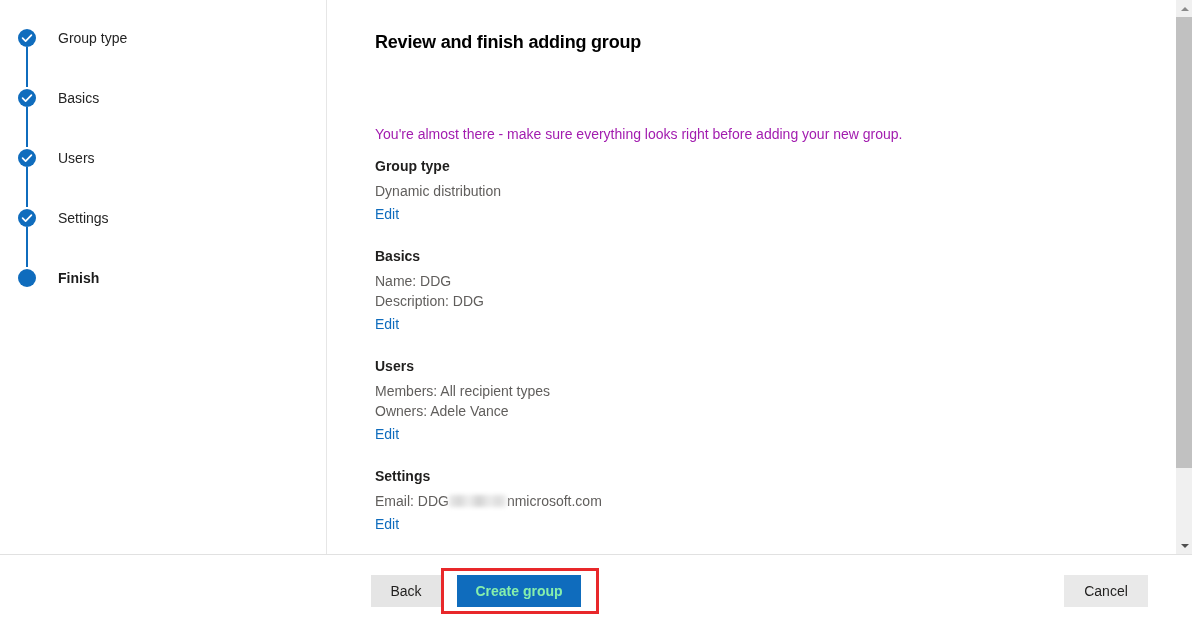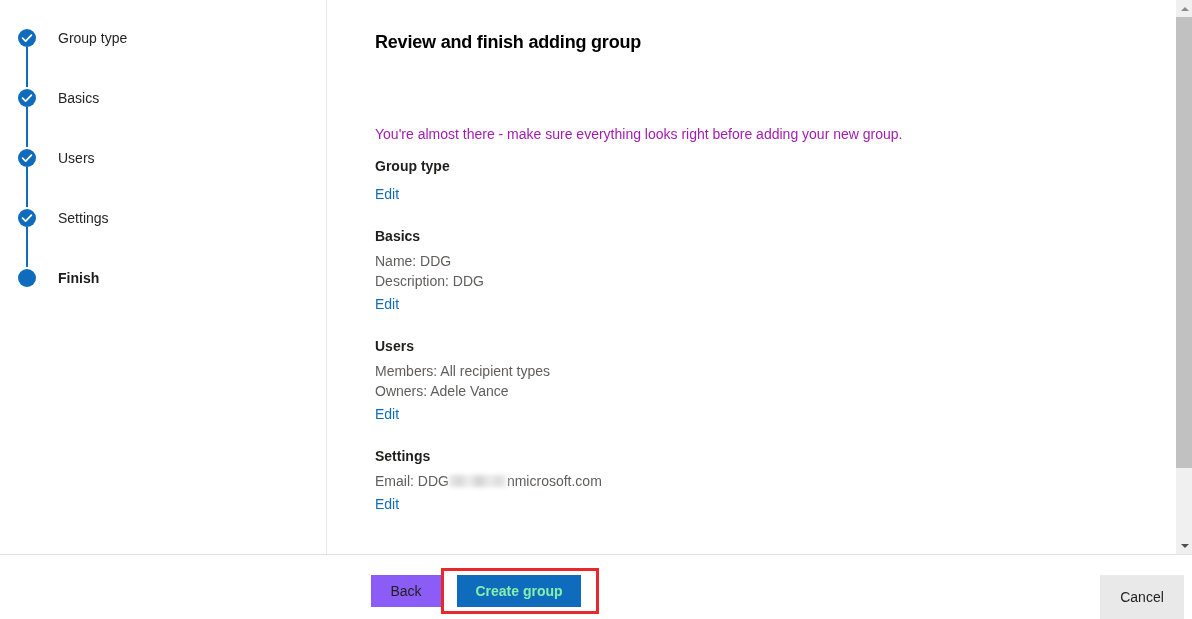--- a/index.html
+++ b/index.html
@@ -188,33 +188,33 @@
     border: none;
     font-family: "Liberation Sans", "DejaVu Sans", sans-serif;
     font-size: 14px;
     cursor: pointer;
     padding: 0;
     line-height: 1;
   }
   .btn-back {
     left: 371px; top: 20px;
     width: 70px; height: 32px;
-    background: #8b5cf6;
+    background: #e5e5e5;
     color: #201f1e;
   }
   .btn-create {
     left: 457px; top: 20px;
     width: 124px; height: 32px;
     background: #0f6cbd;
     color: #86efac;
     font-weight: bold;
   }
   .btn-cancel {
-    left: 1100px; top: 20px;
-    width: 84px; height: 44px;
+    left: 1064px; top: 20px;
+    width: 84px; height: 32px;
     background: #e9e9e9;
     color: #201f1e;
   }
   .highlight-box {
     position: absolute;
     left: 441px; top: 13px;
     width: 158px; height: 46px;
     border: 3px solid #e8282a;
     background: transparent;
     pointer-events: none;
@@ -284,20 +284,21 @@
 
     <div class="main-panel">
 
       <h1 class="page-title">Review and finish adding group</h1>
       <p class="page-subtitle">You're almost there - make sure everything looks right before adding your new group.</p>
 
       <div class="review-list">
 
         <div class="review-section">
           <div class="review-heading">Group type</div>
+          <p class="review-value">Dynamic distribution</p>
           <a class="review-edit">Edit</a>
         </div>
 
         <div class="review-section">
           <div class="review-heading">Basics</div>
           <p class="review-value">Name: DDG</p>
           <p class="review-value">Description: DDG</p>
           <a class="review-edit">Edit</a>
         </div>
 

